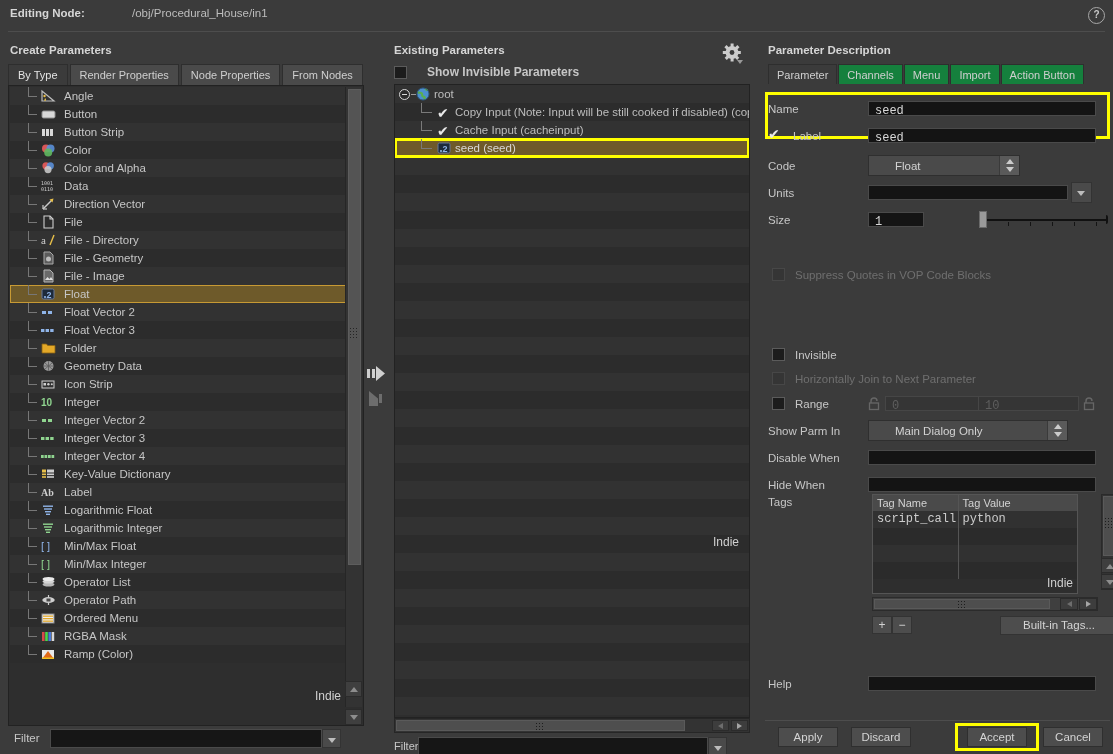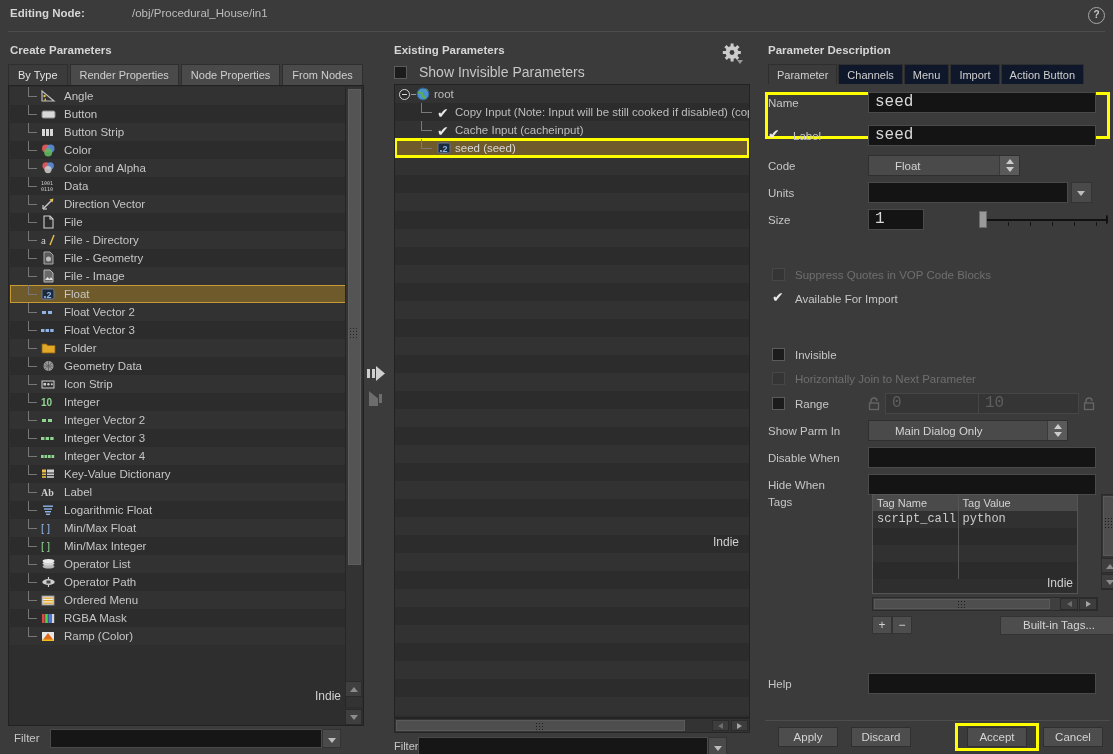--- a/index.html
+++ b/index.html
@@ -75,21 +75,21 @@
   .arrows { position:absolute; left:366px; top:362px; width:22px; height:50px; }
 
   
   .mid { position:absolute; left:388px; top:40px; width:368px; height:676px; }
   .mid .panel-title { position:absolute; left:6px; top:4px; }
   .gear { position:absolute; right:12px; top:3px; width:22px; height:22px; cursor:pointer;}
   .showinv { position:absolute; left:6px; top:24px; height:16px; display:flex; align-items:center; cursor:pointer;}
   .cbx { width:13px; height:13px; background:#1c1c1c; border:1px solid #5b5b5b; position:relative; flex:none;}
   .cbx.on { background:transparent; border-color:transparent; }
   .cbx.on:after { content:"\2714"; position:absolute; left:-1px; top:-4px; font-size:14px; color:#e8e8e8;}
-  .showinv .t { margin-left:12px; font-size:14px; color:#c6c6c6;}
+  .showinv .t { margin-left:20px; font-size:12px; color:#c6c6c6;font-weight:bold;}
 
   .treeframe { position:absolute; left:6px; top:44px; width:356px; height:634px;
      background:#2e2e2e; border:1px solid #222; overflow:hidden;}
   .trow { position:relative; height:18px; line-height:18px; font-size:11.5px; color:#bdbdbd; white-space:nowrap; cursor:pointer;}
   .trow:nth-child(odd) { background:#323232; }
   .trow:nth-child(even) { background:#2c2c2c; }
   .trow.selected { background:#6e5a2a; outline:3px solid #ffff00; outline-offset:-2px; color:#d9d9d9; z-index:3;}
   .indie-mid { position:absolute; right:10px; bottom:168px; color:#d0d0d0; font-size:12px;}
 
   .hsb { position:absolute; left:6px; top:678px; width:356px; height:15px; background:#333; border:1px solid #262626;}
@@ -100,29 +100,29 @@
   .hsb-b i { position:absolute; top:2px; width:0;height:0; border-top:3.5px solid transparent; border-bottom:3.5px solid transparent;}
   .hsb-b.l { right:20px; } .hsb-b.l i { left:5px; border-right:5px solid #6d6d6d;}
   .hsb-b.r { right:1px; }  .hsb-b.r i { left:5px; border-left:5px solid #a5a5a5;}
 
   .filterrow2 { position:absolute; left:6px; top:694px; width:356px; height:24px; display:flex; align-items:center; }
 
   
   .right { position:absolute; left:762px; top:40px; width:351px; height:676px; }
   .right .panel-title { position:absolute; left:6px; top:4px; }
   .rtabs { position:absolute; left:6px; top:24px; display:flex; }
-  .rtab { height:20px; padding:0 8px; line-height:20px; font-size:11px; background:#0f172a;
+  .rtab { height:20px; padding:0 8px; line-height:20px; font-size:11px; background:#15803d;
      color:#cfcfcf; border:1px solid #2e2e2e; border-bottom:none; margin-right:1px; cursor:pointer;}
   .rtab.active { background:#3b3b3b; }
 
   .rform { position:absolute; left:0px; top:44px; width:351px; height:600px; }
   .frow { position:relative; height:27px; display:flex; align-items:center; }
   .flabel { width:106px; padding-left:6px; font-size:11.5px; color:#c6c6c6;}
-  .ifld { background:#141414; border:1px solid #4a4a4a; height:21px; line-height:19px;
-     color:#d8d8d8; font-size:16px; padding:0 6px; font-family:"Liberation Mono", monospace;}
+  .ifld { background:#141414; border:1px solid #4a4a4a; height:15px; line-height:19px;
+     color:#d8d8d8; font-size:12px; padding:0 6px; font-family:"Liberation Mono", monospace;}
   .combo { height:21px; background:#4a4a4a; border:1px solid #2f2f2f; position:relative;
      display:flex; align-items:center; cursor:pointer;}
   .combo .ct { padding-left:26px; font-size:11.5px; color:#d3d3d3;}
   .combo .spin { position:absolute; right:0; top:0; width:20px; height:19px; background:#5a5a5a; border-left:1px solid #3a3a3a;}
   .combo .spin:before{content:"";position:absolute;left:6px;top:3px;border-left:4px solid transparent;border-right:4px solid transparent;border-bottom:5px solid #ccc;}
   .combo .spin:after {content:"";position:absolute;left:6px;top:11px;border-left:4px solid transparent;border-right:4px solid transparent;border-top:5px solid #ccc;}
 
   .cbrow { position:relative; height:25px; display:flex; align-items:center; padding-left:10px; cursor:pointer;}
   .cbrow .t { margin-left:10px; font-size:11.5px; color:#c6c6c6;}
   .cbrow.disabled .t { color:#6f6f6f; }
@@ -381,20 +381,30 @@
           </div>
           <div class="lrow">
             <span class="tree"></span>
             <span class="ic"><svg width="15" height="14" viewBox="0 0 15 14">
                 <rect x="2" y="2.5" width="10" height="1.4" fill="#8fb4e8"></rect>
                 <rect x="3" y="5.3" width="8" height="1.4" fill="#8fb4e8"></rect>
                 <rect x="4" y="8" width="6" height="1.4" fill="#8fb4e8"></rect>
                 <rect x="5" y="10.6" width="4" height="1.4" fill="#8fb4e8"></rect>
               </svg></span>
             <span class="tx">Logarithmic Float</span>
+          </div>
+          <div class="lrow">
+            <span class="tree"></span>
+            <span class="ic"><svg width="15" height="14" viewBox="0 0 15 14">
+                <rect x="2" y="2.5" width="10" height="1.4" fill="#8fd48f"></rect>
+                <rect x="3" y="5.3" width="8" height="1.4" fill="#8fd48f"></rect>
+                <rect x="4" y="8" width="6" height="1.4" fill="#8fd48f"></rect>
+                <rect x="5" y="10.6" width="4" height="1.4" fill="#8fd48f"></rect>
+              </svg></span>
+            <span class="tx">Logarithmic Integer</span>
           </div>
           <div class="lrow">
             <span class="tree"></span>
             <span class="ic"><svg width="15" height="14" viewBox="0 0 15 14">
                 <text x="0" y="11" font-size="11" fill="#8fb4e8" font-family="sans-serif">[ ]</text>
               </svg></span>
             <span class="tx">Min/Max Float</span>
           </div>
           <div class="lrow">
             <span class="tree"></span>
@@ -611,21 +621,21 @@
     <div class="rtab">Channels</div>
     <div class="rtab">Menu</div>
     <div class="rtab">Import</div>
     <div class="rtab">Action Button</div>
   </div>
 
   <div class="rform">
 
     <div style="position:absolute;left:3px;top:8px;width:345px;height:47px;border:3px solid #ffff00;"></div>
 
-    <div class="frow" style="position:absolute;left:0;top:5px;width:351px;">
+    <div class="frow" style="position:absolute;left:0;top:11px;width:351px;">
       <div class="flabel">Name</div>
       <div class="ifld" style="width:228px;">seed</div>
     </div>
 
     <div class="frow" style="position:absolute;left:0;top:38px;width:351px;">
       <div class="flabel" style="display:flex;align-items:center;">
         <span class="cbx on" style="margin-right:12px;"></span>
         <span>Label</span>
       </div>
       <div class="ifld" style="width:228px;">seed</div>
@@ -655,24 +665,20 @@
         <span class="handle"></span>
       </div>
     </div>
 
 
     <div class="cbrow disabled" style="position:absolute;left:0;top:178px;">
       <span class="cbx"></span>
       <span class="t">Suppress Quotes in VOP Code Blocks</span>
     </div>
 
-    <div class="cbrow" style="position:absolute;left:0;top:202px;">
-      <span class="cbx on"></span>
-      <span class="t">Available For Import</span>
-    </div>
 
 
     <div class="cbrow" style="position:absolute;left:0;top:258px;">
       <span class="cbx"></span>
       <span class="t">Invisible</span>
     </div>
 
     <div class="cbrow disabled" style="position:absolute;left:0;top:282px;">
       <span class="cbx"></span>
       <span class="t">Horizontally Join to Next Parameter</span>

